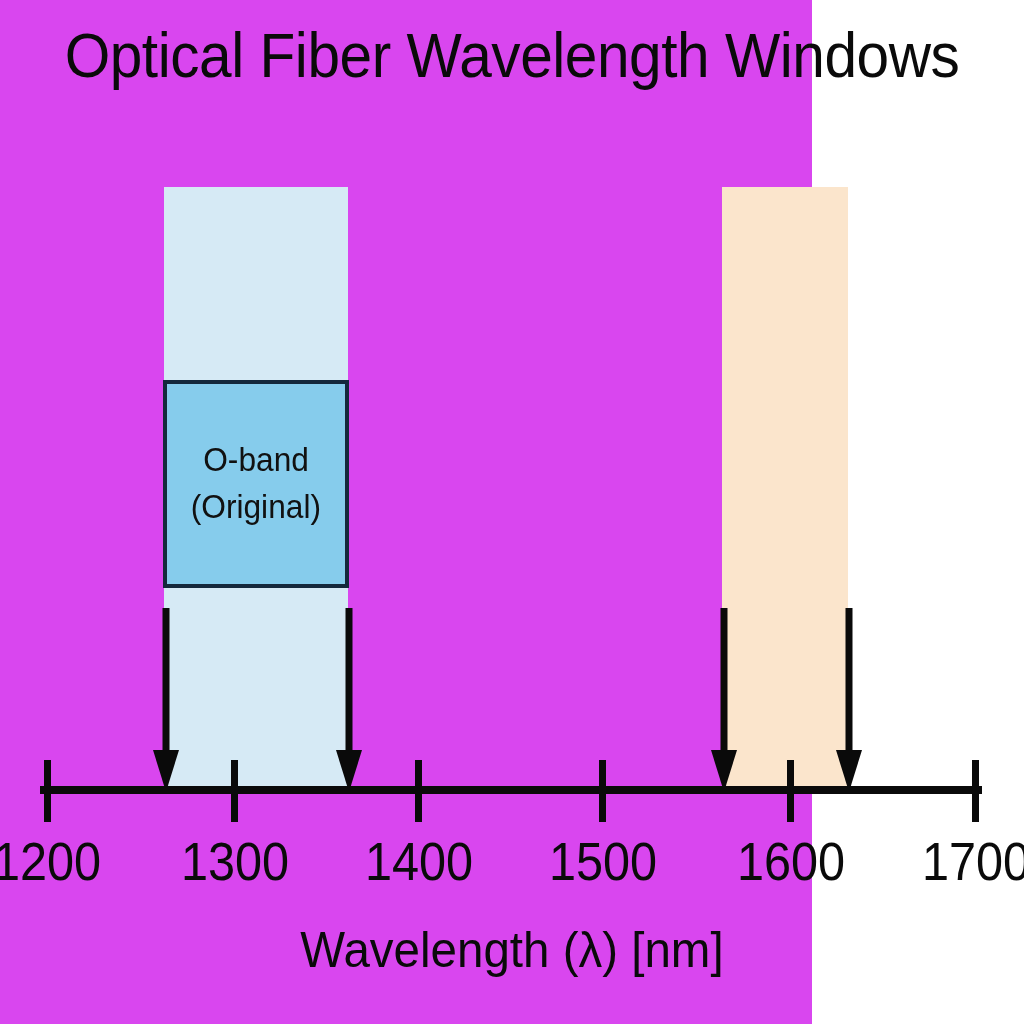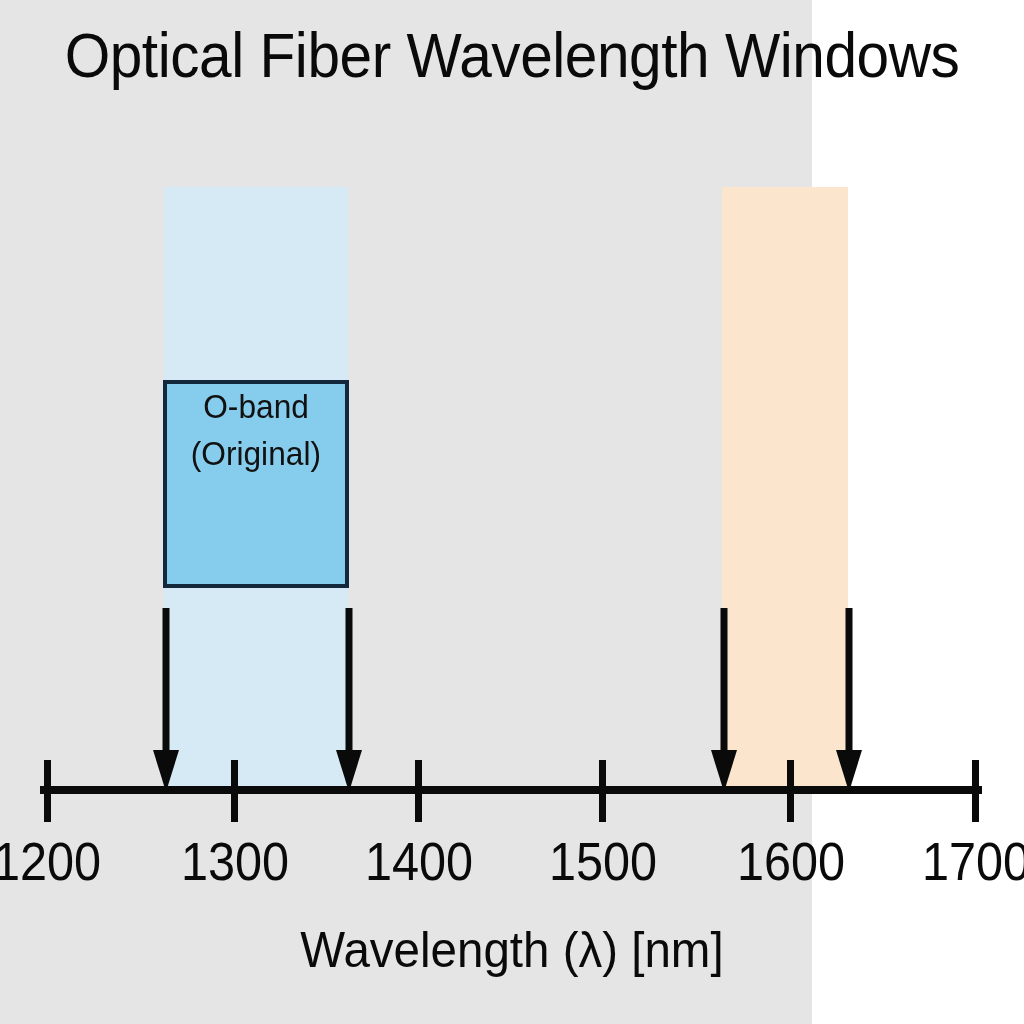--- a/index.html
+++ b/index.html
@@ -11,21 +11,21 @@
     width: 1024px;
     height: 1024px;
     overflow: hidden;
     font-family: "Liberation Sans", sans-serif;
     color: #000000;
   }
   #figure {
     position: relative;
     width: 812px;
     height: 1024px;
-    background: #e5e5e5;
+    background: #d946ef;
   }
   #chart-title {
     position: absolute;
     left: 0;
     top: 22px;
     width: 1024px;
     text-align: center;
     font-family: "Liberation Sans Narrow", "Liberation Sans", sans-serif;
     font-size: 63px;
     font-weight: 400;
@@ -40,20 +40,21 @@
     position: absolute;
     z-index: 1;
   }
   .band-box {
     position: absolute;
     z-index: 3;
     box-sizing: border-box;
     display: flex;
     flex-direction: column;
     align-items: center;
+    justify-content: center;
   }
   .band-box-line {
     font-family: "Liberation Sans", sans-serif;
     font-size: 33px;
     line-height: 1.42;
     color: #111111;
     white-space: nowrap;
     transform: scaleX(0.96);
   }
   .edge-arrow {

